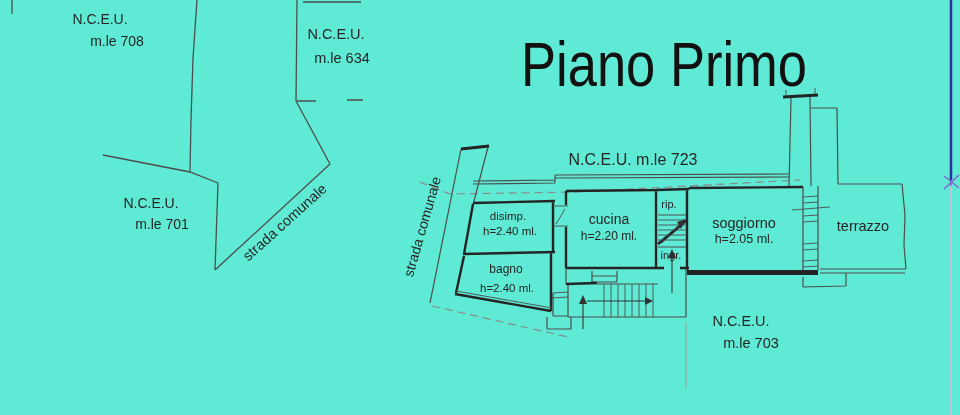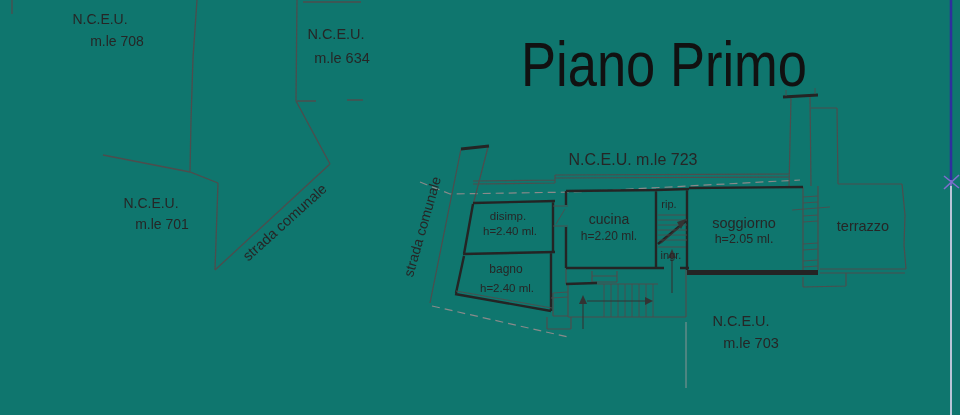--- a/index.html
+++ b/index.html
@@ -1,16 +1,16 @@
 <!DOCTYPE html>
 <html><head>
 <meta charset="utf-8">
 <style>
   html,body{margin:0;padding:0;background:#ffffff;}
-  .stage{position:relative;width:960px;height:415px;background:#0f766e;overflow:hidden;}
+  .stage{position:relative;width:960px;height:415px;background:#5eead4;overflow:hidden;}
   svg{display:block;}
   text{font-family:"Liberation Sans","DejaVu Sans",sans-serif;fill:#262626;}
   .title-text{fill:#111111;}
 </style>
 </head>
 <body>
 
 <div class="stage">
 <svg width="960" height="415" viewBox="0 0 960 415">
 

